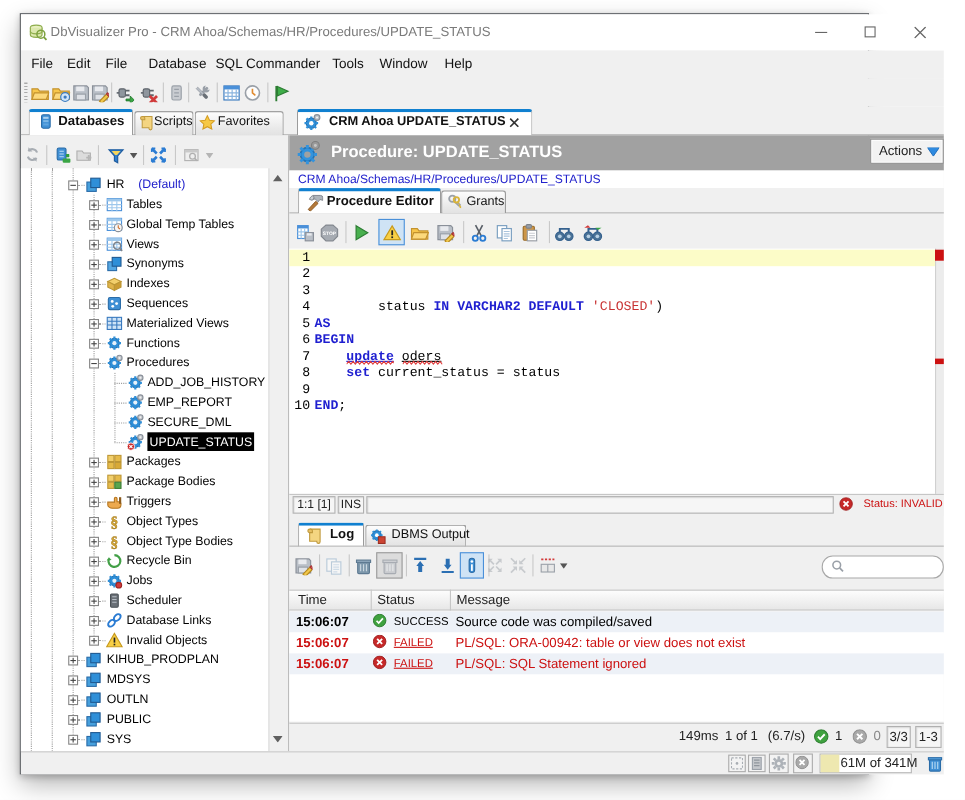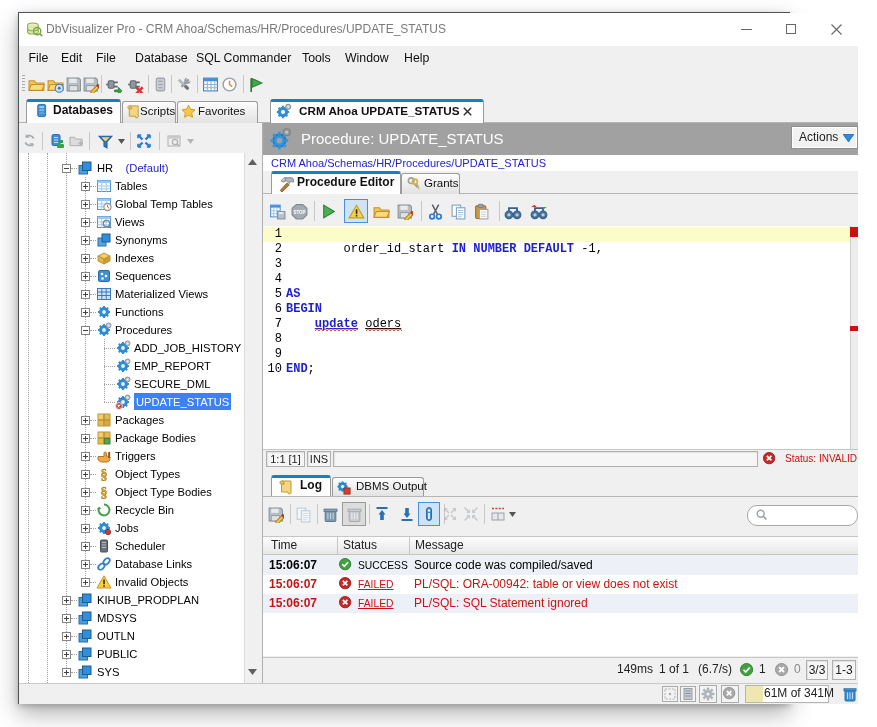--- a/index.html
+++ b/index.html
@@ -419,21 +419,21 @@
         <line x1="3.8" y1="3.8" x2="5.4" y2="5.4"></line>
         <line x1="10.6" y1="10.6" x2="12.2" y2="12.2"></line>
         <line x1="3.8" y1="12.2" x2="5.4" y2="10.6"></line>
         <line x1="10.6" y1="5.4" x2="12.2" y2="3.8"></line>
       </g>
       <circle cx="12.6" cy="3.4" r="2.4" fill="#c2c7cd" stroke="#8a9099"></circle>
       <circle cx="12.6" cy="3.4" r=".9" fill="#f0f0f0"></circle>
       <circle cx="4" cy="12" r="3.4" fill="#cc2a2a" stroke="#fff" stroke-width="0.8"></circle>
       <path d="M2.6 10.6l2.8 2.8M5.4 10.6l-2.8 2.8" stroke="#fff" stroke-width="1.1"></path>
     </svg>
-<div class="a tree-lbl" style="left:115px;top:380px;background:#3b82f6;color:#fff;padding:0 2px;height:17px">UPDATE_STATUS</div>
+<div class="a tree-lbl" style="left:115px;top:380px;background:#000000;color:#fff;padding:0 2px;height:17px">UPDATE_STATUS</div>
 <div class="doth" style="left:71px;top:407px;width:6px"></div>
 <div class="pm plus" style="left:62px;top:403px">
       <i></i>
       <b></b>
     </div>
 <svg class="a" style="left:77px;top:399px;" width="16" height="16" viewBox="0 0 16 16">
       <rect x="2" y="2" width="5.6" height="5.6" fill="#f2cf6b" stroke="#bd9736"></rect>
       <rect x="8.4" y="2" width="5.6" height="5.6" fill="#e6bb4a" stroke="#bd9736"></rect>
       <rect x="2" y="8.4" width="5.6" height="5.6" fill="#e6bb4a" stroke="#bd9736"></rect>
       <rect x="8.4" y="8.4" width="5.6" height="5.6" fill="#d8a937" stroke="#bd9736"></rect>
@@ -604,21 +604,21 @@
         <line x1="0.6" y1="13" x2="3.6" y2="13"></line>
         <line x1="14.4" y1="13" x2="17.4" y2="13"></line>
         <line x1="3" y1="7" x2="5.2" y2="9.2"></line>
         <line x1="12.8" y1="16.8" x2="15" y2="19"></line>
         <line x1="3" y1="19" x2="5.2" y2="16.8"></line>
         <line x1="12.8" y1="9.2" x2="15" y2="7"></line>
       </g>
       <circle cx="16" cy="5" r="3.4" fill="#9a9a9a" stroke="#7e7e7e"></circle>
       <circle cx="16" cy="5" r="1.3" fill="#c6c6c6"></circle>
     </svg>
-<div class="a" style="left:282px;top:110px;height:32px;line-height:32px;color:#fff;font-size:15px;font-weight:normal;white-space:nowrap">Procedure: UPDATE_STATUS</div>
+<div class="a" style="left:282px;top:110px;height:32px;line-height:32px;color:#fff;font-size:15px;font-weight:bold;white-space:nowrap">Procedure: UPDATE_STATUS</div>
 <div class="a" style="left:772px;top:113px;width:67px;height:23px;background:#f2f2f2;border:1px solid #8f8f8f;box-shadow:inset 0 0 0 1px #fff"></div>
 <div class="a" style="left:780px;top:113px;height:23px;line-height:22px;font-size:12px;color:#222">Actions</div>
 <svg class="a" style="left:824px;top:121px;" width="11" height="8" viewBox="0 0 11 8">
       <path d="M0 0h11L5.5 8z" fill="#2e8ae0" stroke="#1b6ab8" stroke-width=".8"></path>
     </svg>
 <div class="a" style="left:244px;top:142px;width:595px;height:16px;background:#fff"></div>
 <div class="a" style="left:252px;top:142px;height:16px;line-height:16px;font-size:11px;color:#2222cc;white-space:nowrap">CRM Ahoa/Schemas/HR/Procedures/UPDATE_STATUS</div>
 <div class="a" style="left:244px;top:158px;width:595px;height:23px;background:#f0f0f0"></div>
 <div class="a" style="left:244px;top:180px;width:595px;height:1px;background:#b5b5b5"></div>
 <div class="a tab active" style="left:252px;top:158px;width:130px;height:23px"></div>
@@ -702,30 +702,31 @@
       <path d="M1 3.5h5l-2-2z" fill="#d23a3a"></path>
       <path d="M15 3.5h-5l2 2z" fill="#3aa544"></path>
     </svg>
 <div class="a" style="left:244px;top:213px;width:587px;height:223px;background:#fff"></div>
 <div class="a" style="left:831px;top:213px;width:8px;height:223px;background:#ececec;border-left:1px solid #d0d0d0"></div>
 <div class="a" style="left:831px;top:214px;width:8px;height:10px;background:#cc1111"></div>
 <div class="a" style="left:831px;top:313px;width:8px;height:5px;background:#cc1111"></div>
 <div class="a" style="left:244px;top:214px;width:587px;height:15px;background:#fcfcc8"></div>
 <div class="a code" style="left:246px;top:214px;width:17px;text-align:right">1</div>
 <div class="a code" style="left:246px;top:229px;width:17px;text-align:right">2</div>
-    <div class="a code" style="left:267px;top:229px">        order_id_start <span class="kw">IN NUMBER DEFAULT</span> -1,</div>
 <div class="a code" style="left:246px;top:244px;width:17px;text-align:right">3</div>
 <div class="a code" style="left:246px;top:259px;width:17px;text-align:right">4</div>
+    <div class="a code" style="left:267px;top:259px">        status <span class="kw">IN VARCHAR2 DEFAULT</span> <span class="st">'CLOSED'</span>)</div>
 <div class="a code" style="left:246px;top:274px;width:17px;text-align:right">5</div>
     <div class="a code" style="left:267px;top:274px"><span class="kw">AS</span></div>
 <div class="a code" style="left:246px;top:289px;width:17px;text-align:right">6</div>
     <div class="a code" style="left:267px;top:289px"><span class="kw">BEGIN</span></div>
 <div class="a code" style="left:246px;top:304px;width:17px;text-align:right">7</div>
     <div class="a code" style="left:267px;top:304px">    <span class="kw" style="text-decoration:underline">update</span> <span style="text-decoration:underline">oders</span></div>
 <div class="a code" style="left:246px;top:319px;width:17px;text-align:right">8</div>
+    <div class="a code" style="left:267px;top:319px">    <span class="kw">set</span> current_status = status</div>
 <div class="a code" style="left:246px;top:334px;width:17px;text-align:right">9</div>
 <div class="a code" style="left:246px;top:349px;width:17px;text-align:right">10</div>
     <div class="a code" style="left:267px;top:349px"><span class="kw">END</span>;</div>
 <svg class="a" style="left:296px;top:315px;" width="43" height="4" viewBox="0 0 43 4">
       <path d="M0 3 L0 3 L2 0.5 L4 3 L6 0.5 L8 3 L10 0.5 L12 3 L14 0.5 L16 3 L18 0.5 L20 3 L22 0.5 L24 3 L26 0.5 L28 3 L30 0.5 L32 3 L34 0.5 L36 3 L38 0.5 L40 3 L42 0.5 L44 3" fill="none" stroke="#e03a3a" stroke-width="1"></path>
     </svg>
 <svg class="a" style="left:347px;top:315px;" width="36" height="4" viewBox="0 0 36 4">
       <path d="M0 3 L0 3 L2 0.5 L4 3 L6 0.5 L8 3 L10 0.5 L12 3 L14 0.5 L16 3 L18 0.5 L20 3 L22 0.5 L24 3 L26 0.5 L28 3 L30 0.5 L32 3 L34 0.5 L36 3 L38 0.5 L40 3" fill="none" stroke="#e03a3a" stroke-width="1"></path>
     </svg>
 <div class="a" style="left:244px;top:436px;width:595px;height:20px;background:#f0f0f0;border-top:1px solid #c6c6c6"></div>

